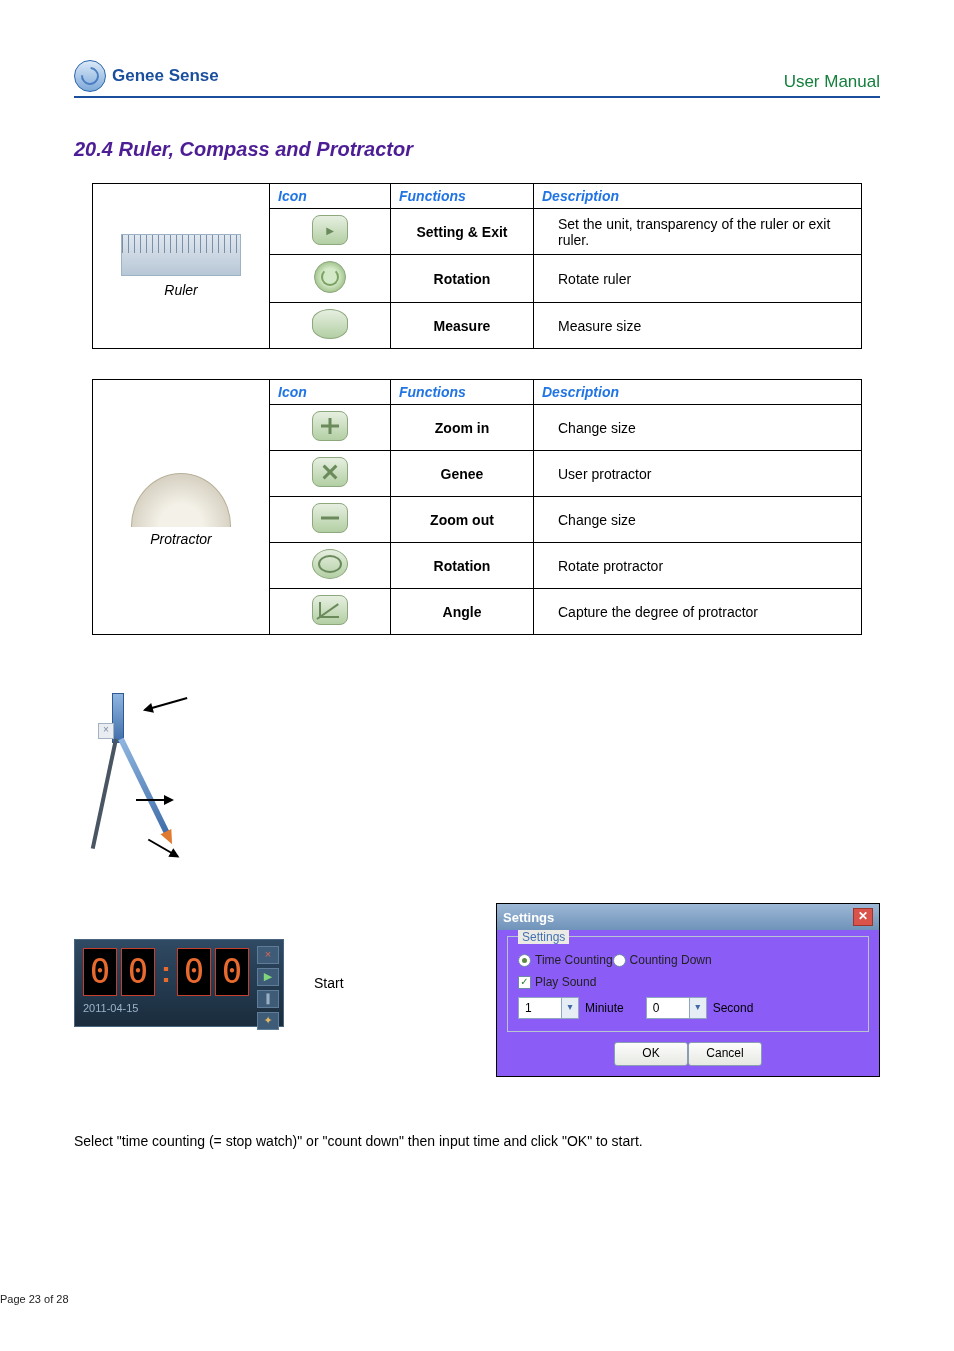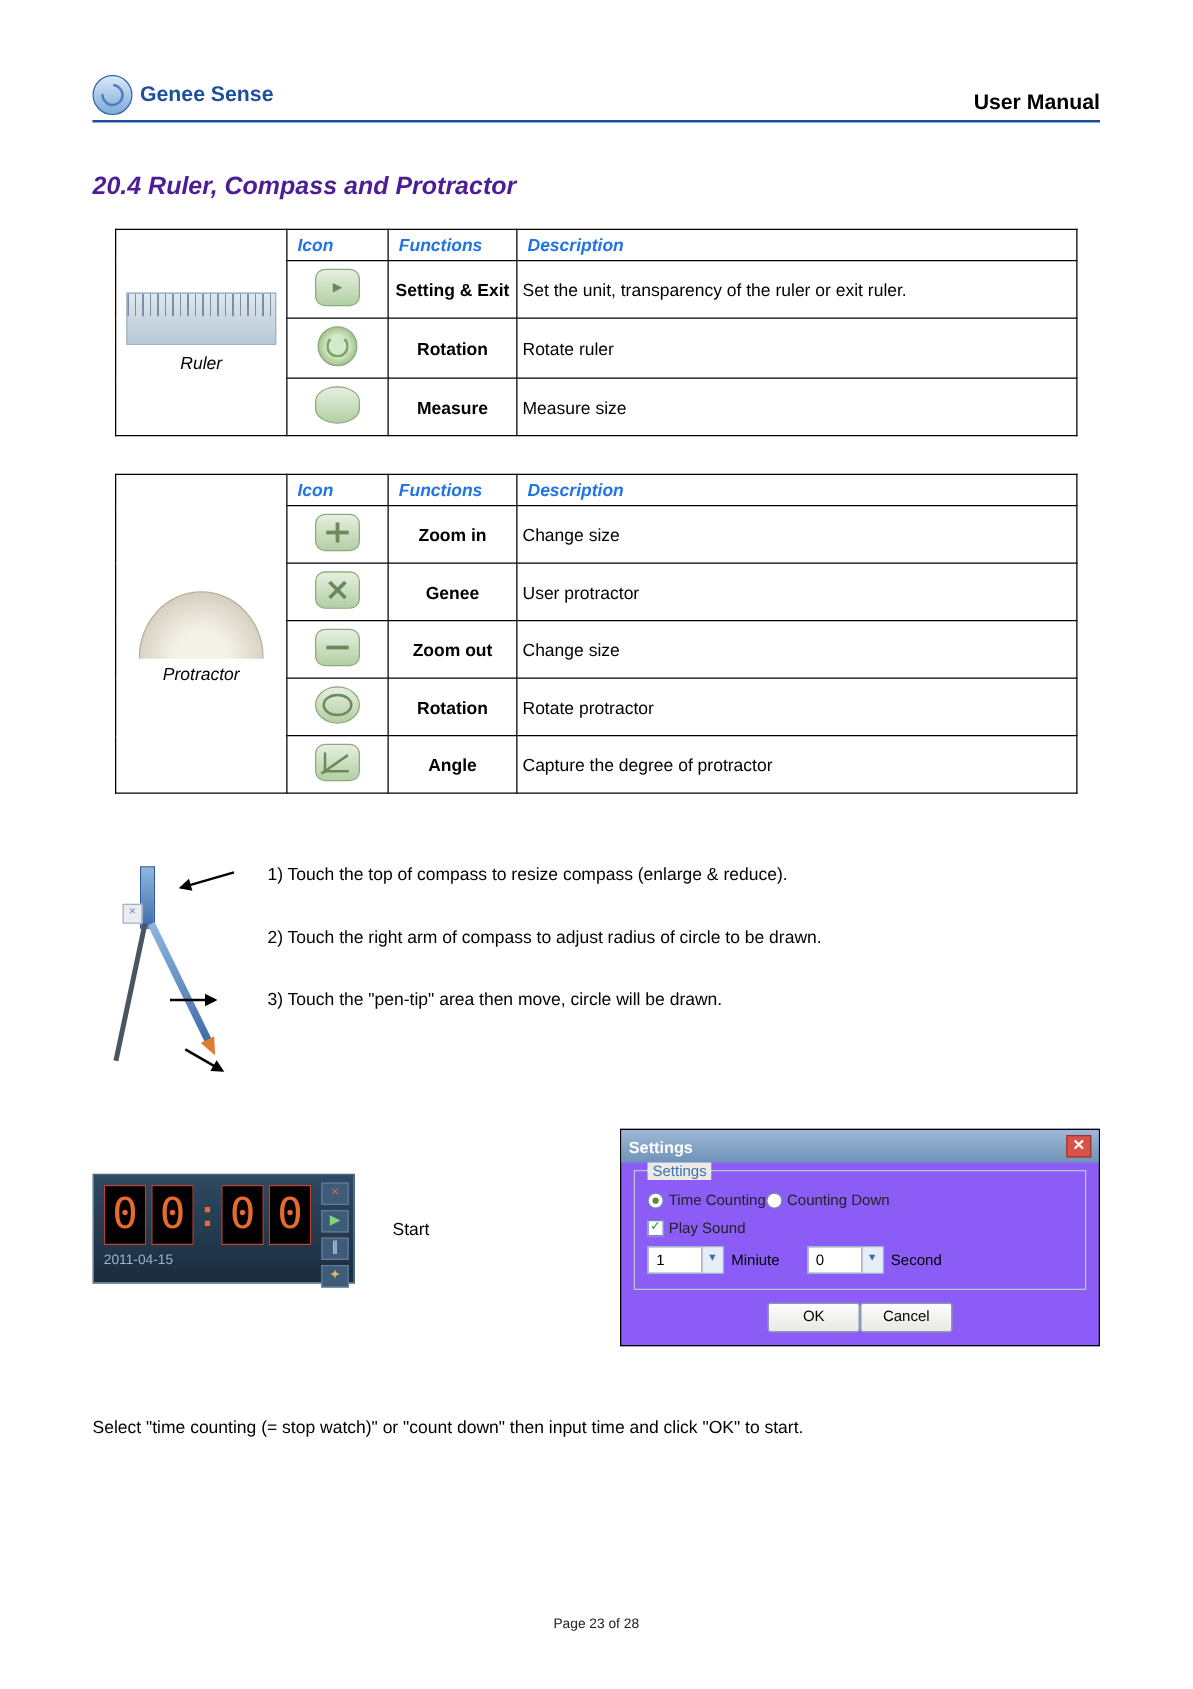--- a/index.html
+++ b/index.html
@@ -47,40 +47,40 @@
     border-radius: 50%;
     border-top-color: transparent;
     transform: rotate(-40deg);
   }
   .header-title {
     color: #1b4f9e;
     font-weight: bold;
     font-size: 17px;
   }
   .header-right {
-    color: #000000;
-    font-weight: bold;
+    color: #15803d;
+    font-weight: normal;
     font-size: 17px;
   }
   .section-title {
     color: #4c1d95;
     font-style: italic;
     font-weight: bold;
     font-size: 20px;
     margin: 40px 0 22px 0;
   }
   table.feat {
     border-collapse: collapse;
     width: 770px;
     margin-left: 18px;
     margin-bottom: 30px;
   }
   table.feat td, table.feat th {
     border: 1px solid #000;
-    padding: 6px 4px;
+    padding: 6px 24px;
     vertical-align: middle;
     font-size: 14px;
   }
   table.feat th.colh {
     color: #2174e3;
     font-style: italic;
     font-weight: bold;
     font-size: 14px;
     text-align: left;
     padding: 4px 8px;
@@ -265,21 +265,21 @@
   .fake-check { width:11px; height:11px; border:1px solid #6f8aa8; background:#fff; display:inline-flex; align-items:center; justify-content:center; }
   .fake-check.checked::after { content:"✓"; font-size:10px; color:#2e7d2e; line-height:10px; }
   .time-row { display:flex; align-items:center; gap:6px; margin-top:8px; }
   .select { display:inline-flex; align-items:center; height:20px; border:1px solid #8fa6c0; background:#fff; font-size:12px; }
   .select .val { padding:0 6px; min-width:30px; }
   .select .caret { width:16px; height:100%; background:#e7edf4; border-left:1px solid #8fa6c0; text-align:center; line-height:18px; color:#3e6aa7; font-size:10px; }
   .btn-row { display:flex; justify-content:center; margin-top:10px; }
   .win-btn { min-width:72px; height:22px; border:1px solid #8a9db3; background:linear-gradient(#fdfdfc, #e7e9e3); font-size:12px; text-align:center; line-height:20px; border-radius:3px; }
 
   .body-text { font-size:14px; margin-top: 56px; }
-  .footer { position:absolute; left:0; right:0; bottom:46px; text-align:center; font-size:11px; color:#222; }
+  .footer { position:absolute; left:0; right:0; bottom:46px; text-align:left; font-size:11px; color:#222; }
 </style>
 </head>
 <body>
 
 <div class="page">
 
   <div class="header-row">
     <div class="header-left">
       <div class="logo"></div>
       <div class="header-title">Genee Sense</div>
@@ -360,25 +360,20 @@
   <div class="compass-block">
     <div class="compass-img">
       <div class="stem"></div>
       <div class="close"></div>
       <div class="leg-left"></div>
       <div class="leg-right"></div>
       <div class="pen"></div>
       <div class="arrow a1"></div>
       <div class="arrow a2"></div>
       <div class="arrow a3"></div>
-    </div>
-    <div class="compass-steps">
-      <div class="step">1)   Touch the top of compass to resize compass (enlarge &amp; reduce).</div>
-      <div class="step">2)   Touch the right arm of compass to adjust radius of circle to be drawn.</div>
-      <div class="step">3)   Touch the "pen-tip" area then move, circle will be drawn.</div>
     </div>
   </div>
 
   <div class="timer-row">
     <div class="timer-left">
       <div class="timer-widget-row">
         <div class="timer-widget">
           <div class="digits">
             <div class="dig">0</div>
             <div class="dig">0</div>

